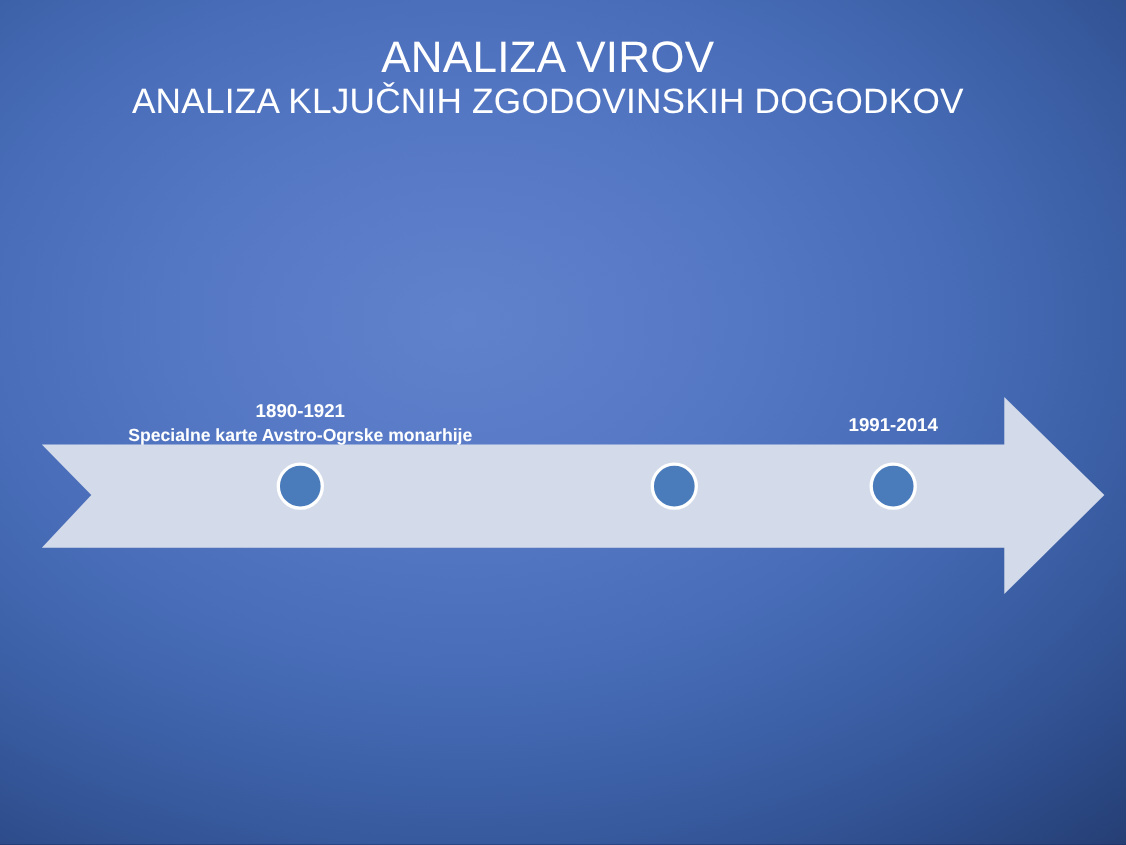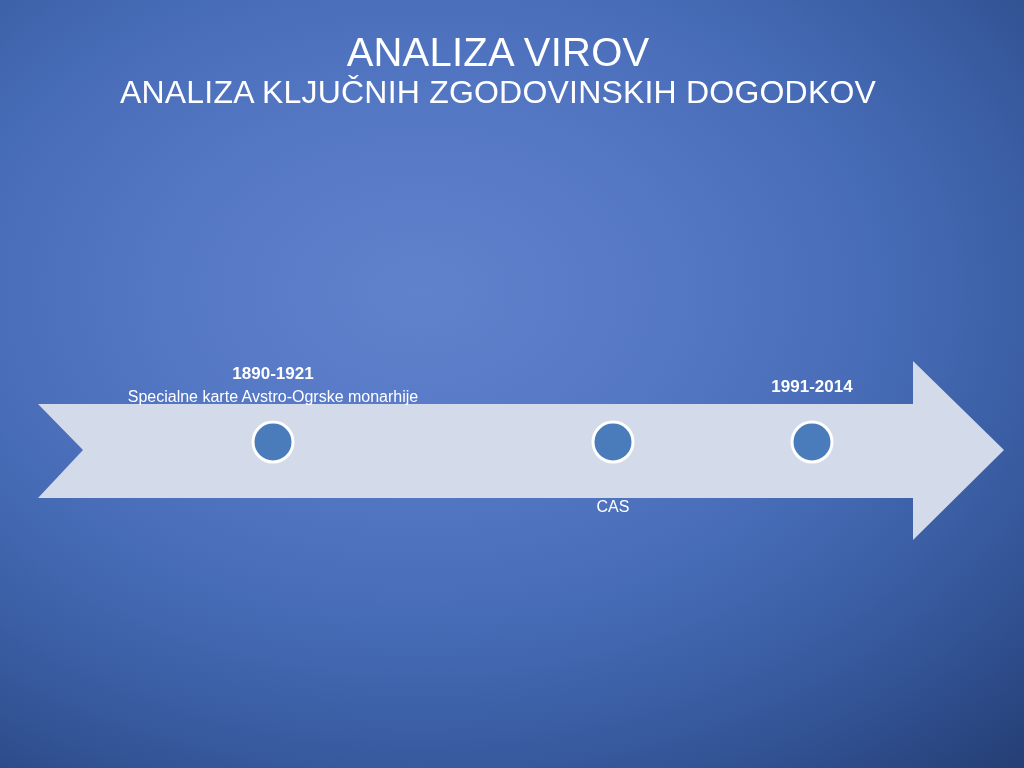--- a/index.html
+++ b/index.html
@@ -74,21 +74,21 @@
   .tl-label .date {
     display: block;
     font-size: 17px;
     font-weight: bold;
     line-height: 1.35;
     margin-top: 20px;
   }
   .tl-label .desc {
     display: block;
     font-size: 16px;
-    font-weight: 400;
+    font-weight: 700;
     line-height: 1.4;
   }
 
   #label-1 { left: 73px;  top: 343px; width: 400px; }
   #label-2 { left: 513px; top: 496px; width: 200px; }
   #label-3 { left: 712px; top: 356px; width: 200px; }
 </style>
 </head>
 <body>
 
@@ -107,20 +107,19 @@
     <circle cx="613" cy="442" r="20" fill="#4a7cbb" stroke="#ffffff" stroke-width="3"></circle>
     <circle cx="812" cy="442" r="20" fill="#4a7cbb" stroke="#ffffff" stroke-width="3"></circle>
   </svg>
 
   <div class="tl-label" id="label-1">
     <span class="date">1890-1921</span>
     <span class="desc">Specialne karte Avstro-Ogrske monarhije</span>
   </div>
 
   <div class="tl-label" id="label-2">
-    <span class="desc">CAS</span>
   </div>
 
   <div class="tl-label" id="label-3">
     <span class="date">1991-2014</span>
   </div>
 
 </div>
 
 </body></html>

